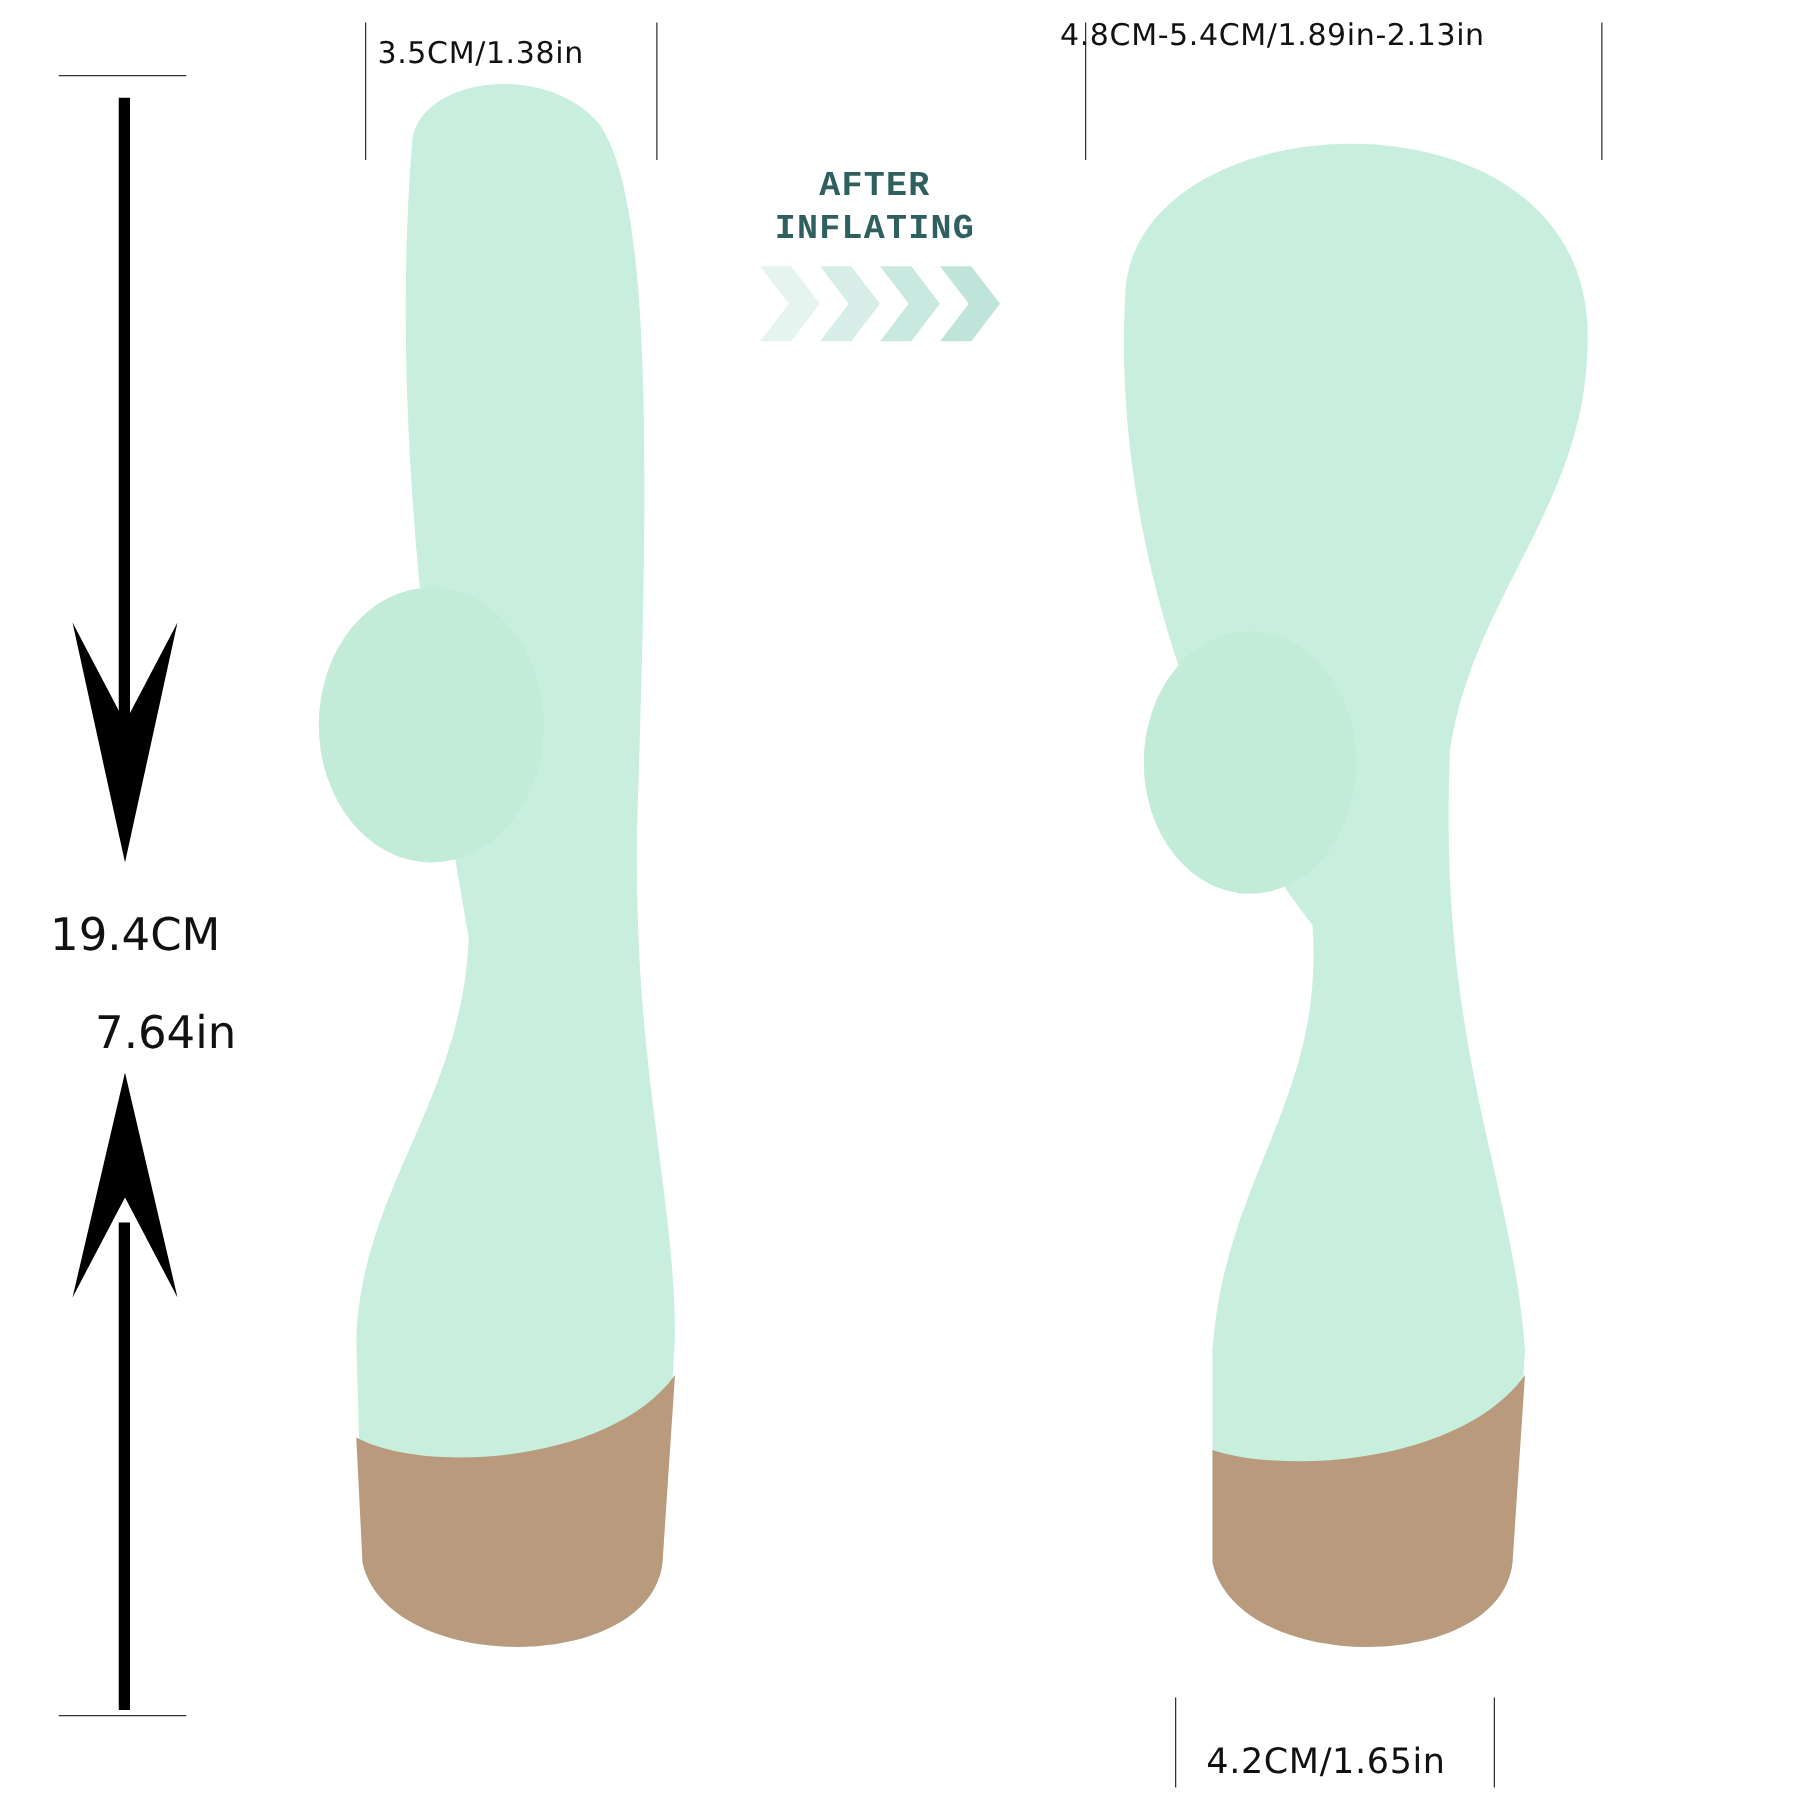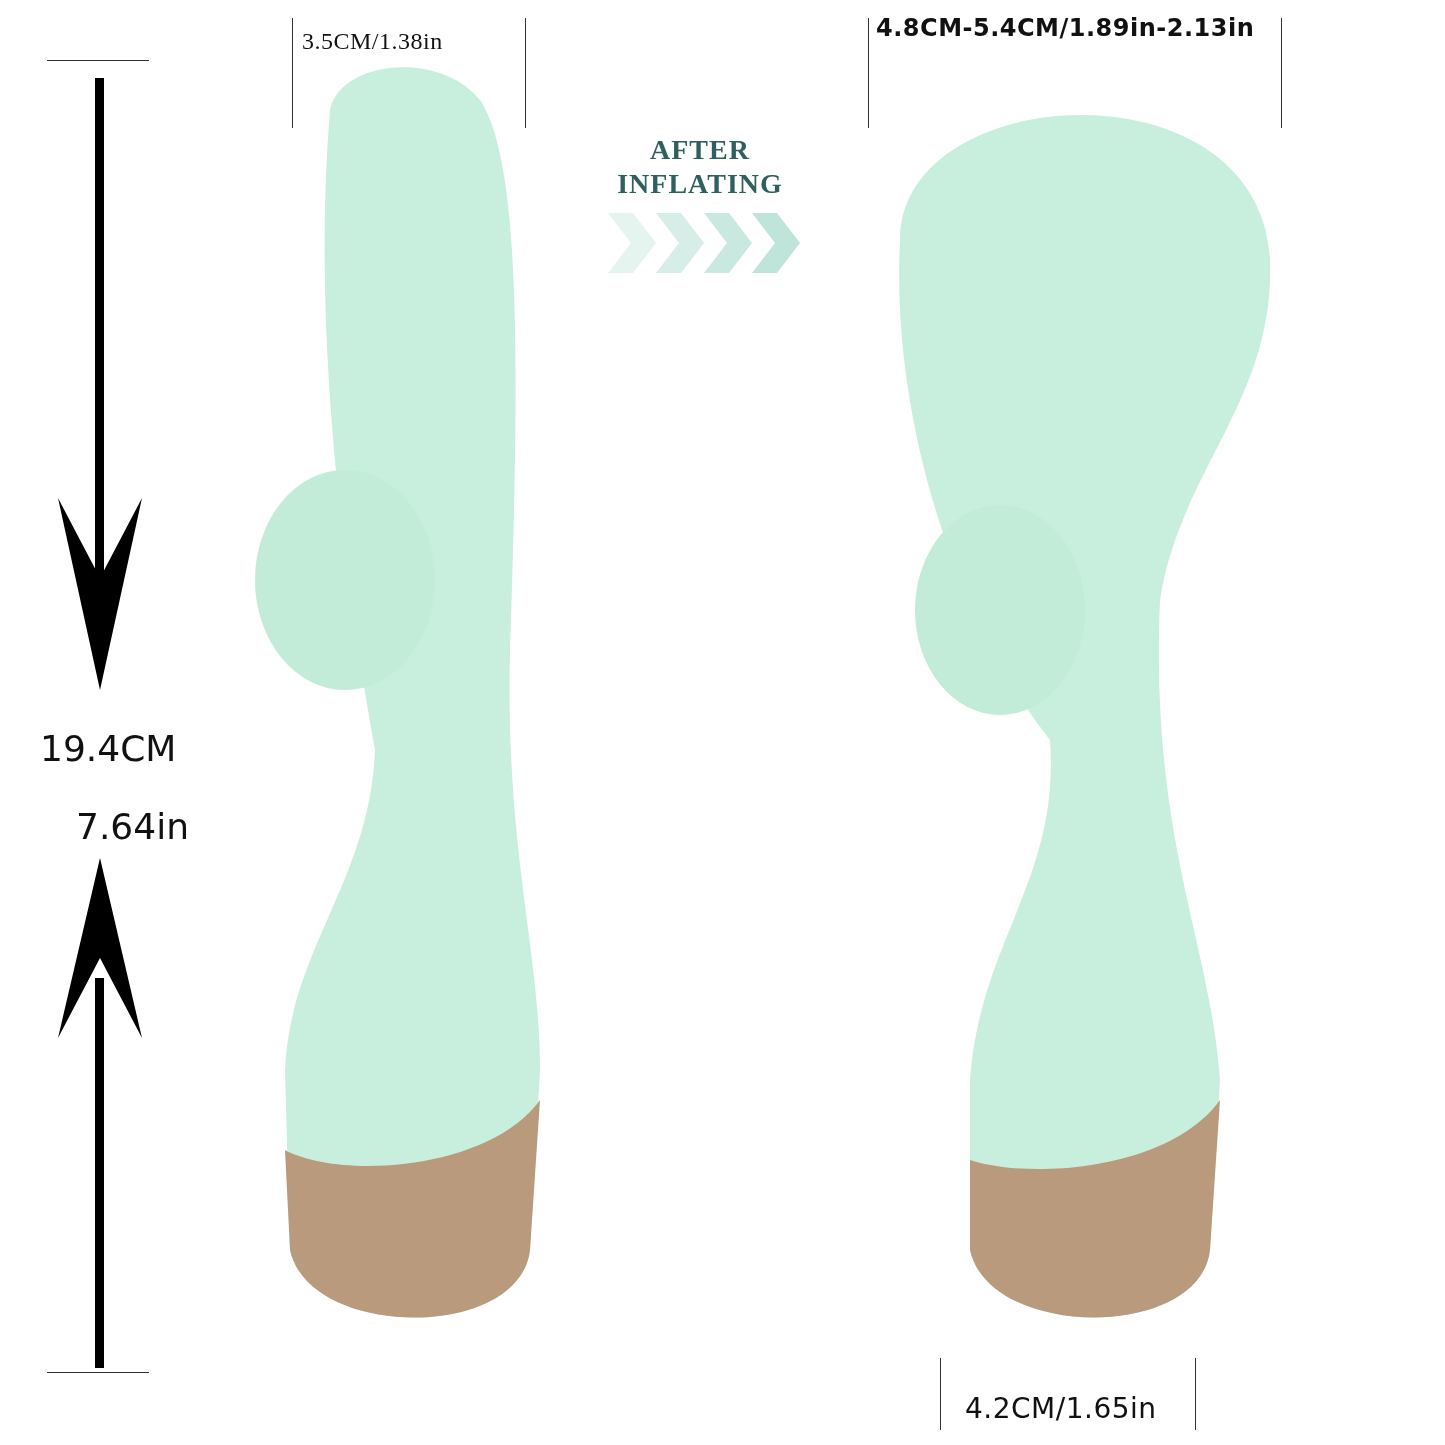--- a/index.html
+++ b/index.html
@@ -1,46 +1,46 @@
 <!DOCTYPE html>
 <html><head>
   <meta charset="utf-8">
   <style>
     html, body { margin: 0; padding: 0; background: #ffffff; }
     body { width: 1445px; height: 1445px; position: relative; overflow: hidden;
            font-family: "DejaVu Sans", sans-serif; color: #111; }
     .abs { position: absolute; }
     .dim-text { font-size: 24px; letter-spacing: 0.5px; }
     .big-text { font-size: 36px; }
-    .after { font-family: Liberation Serif, serif; font-weight: bold;
+    .after { font-family: Liberation Mono, monospace; font-weight: bold;
              font-size: 28px; color: #2f5f5e; text-align: center; line-height: 34px; letter-spacing: 1px; }
     .vline { position: absolute; width: 1px; background: #333; }
     .hline { position: absolute; height: 1px; background: #333; }
   </style>
 </head>
 <body>
 
 <div class="hline" style="left:47px; top:60px; width:102px;"></div>
 <div class="hline" style="left:47px; top:1372px; width:102px;"></div>
 <svg class="abs" style="left:50px; top:78px;" width="100" height="1290" viewBox="0 0 100 1290">
   <rect x="45" y="0" width="9" height="560" fill="#000"></rect>
   <path d="M8,420 L50,612 L92,420 L50,500 Z" fill="#000"></path>
   <rect x="45" y="900" width="9" height="390" fill="#000"></rect>
   <path d="M8,960 L50,780 L92,960 L50,880 Z" fill="#000"></path>
 </svg>
 <div class="abs big-text" style="left:40px; top:728px;text-align:right;">19.4CM</div>
 <div class="abs big-text" style="left:48px; top:806px;margin-left:28px;">7.64in</div>
 
 <div class="vline" style="left:292px; top:18px; height:110px;"></div>
 <div class="vline" style="left:525px; top:18px; height:110px;"></div>
-<div class="abs dim-text" style="left:302px; top:28px;font-family:Liberation Serif, serif;">3.5CM/1.38in</div>
+<div class="abs dim-text" style="left:302px; top:28px;">3.5CM/1.38in</div>
 
 <div class="vline" style="left:868px; top:18px; height:110px;"></div>
 <div class="vline" style="left:1281px; top:18px; height:110px;"></div>
-<div class="abs dim-text" style="left:876px; top:14px;font-weight:bold;">4.8CM-5.4CM/1.89in-2.13in</div>
+<div class="abs dim-text" style="left:848px; top:14px;">4.8CM-5.4CM/1.89in-2.13in</div>
 
 <div class="abs after" style="left:600px; top:133px; width:200px;">
   <div>AFTER</div>
   <div>INFLATING</div>
 </div>
 <svg class="abs" style="left:608px; top:208px;" width="200" height="70" viewBox="0 0 200 70">
   <path d="M0,5 L25,5 L48,35 L25,65 L0,65 L23,35 Z" fill="#e6f4f0"></path>
   <path d="M48,5 L73,5 L96,35 L73,65 L48,65 L71,35 Z" fill="#d6eee7"></path>
   <path d="M96,5 L121,5 L144,35 L121,65 L96,65 L119,35 Z" fill="#c9e9e0"></path>
   <path d="M144,5 L169,5 L192,35 L169,65 L144,65 L167,35 Z" fill="#bfe5da"></path>

